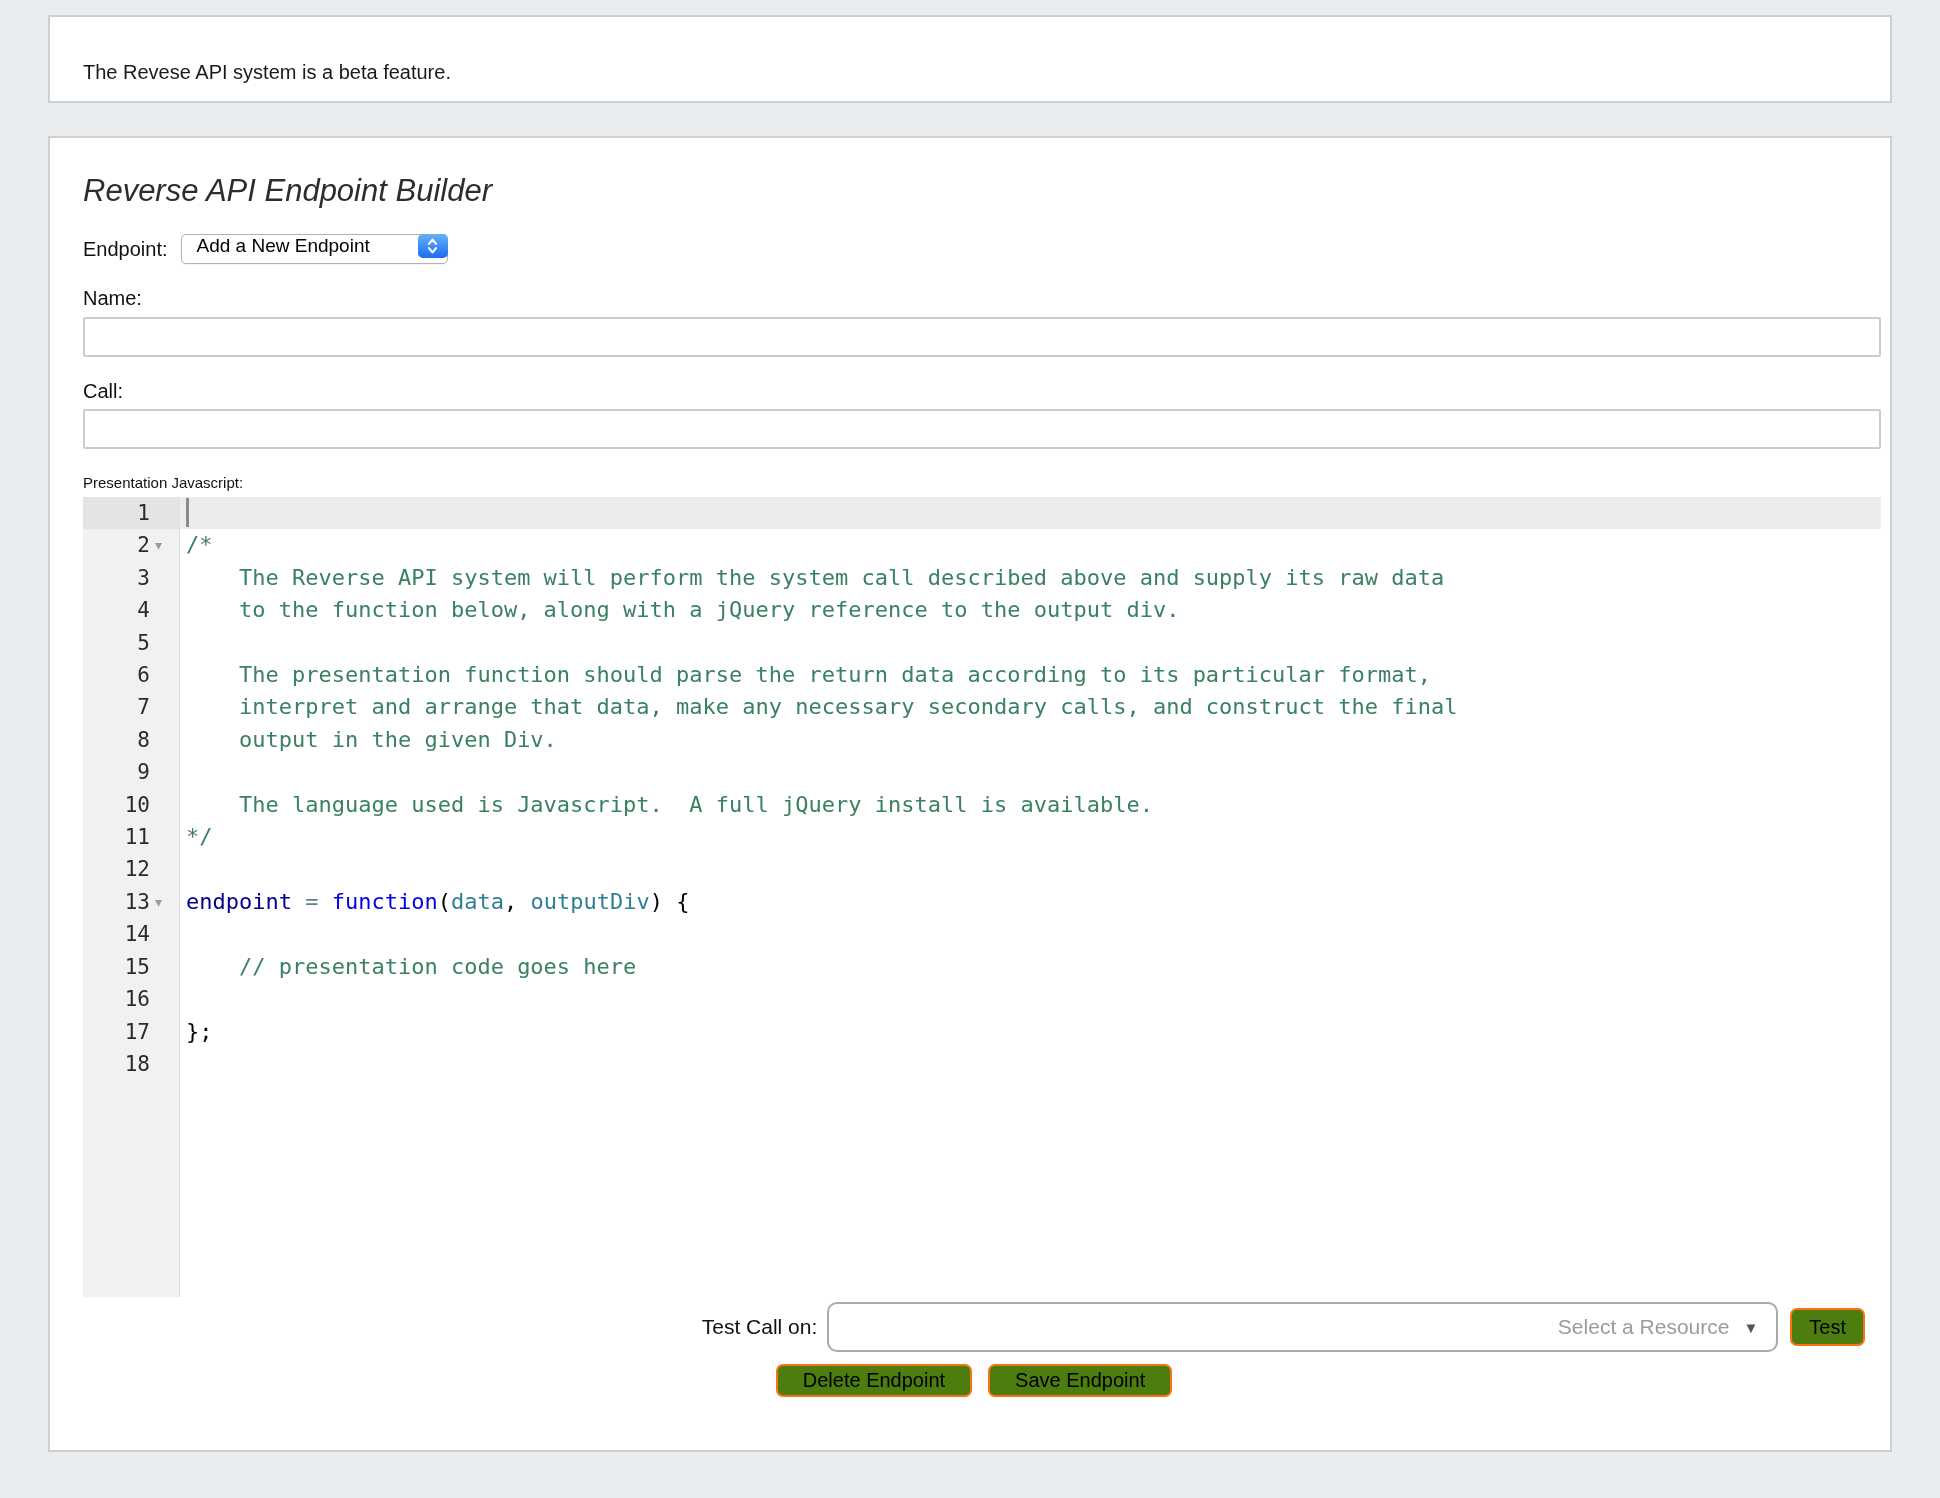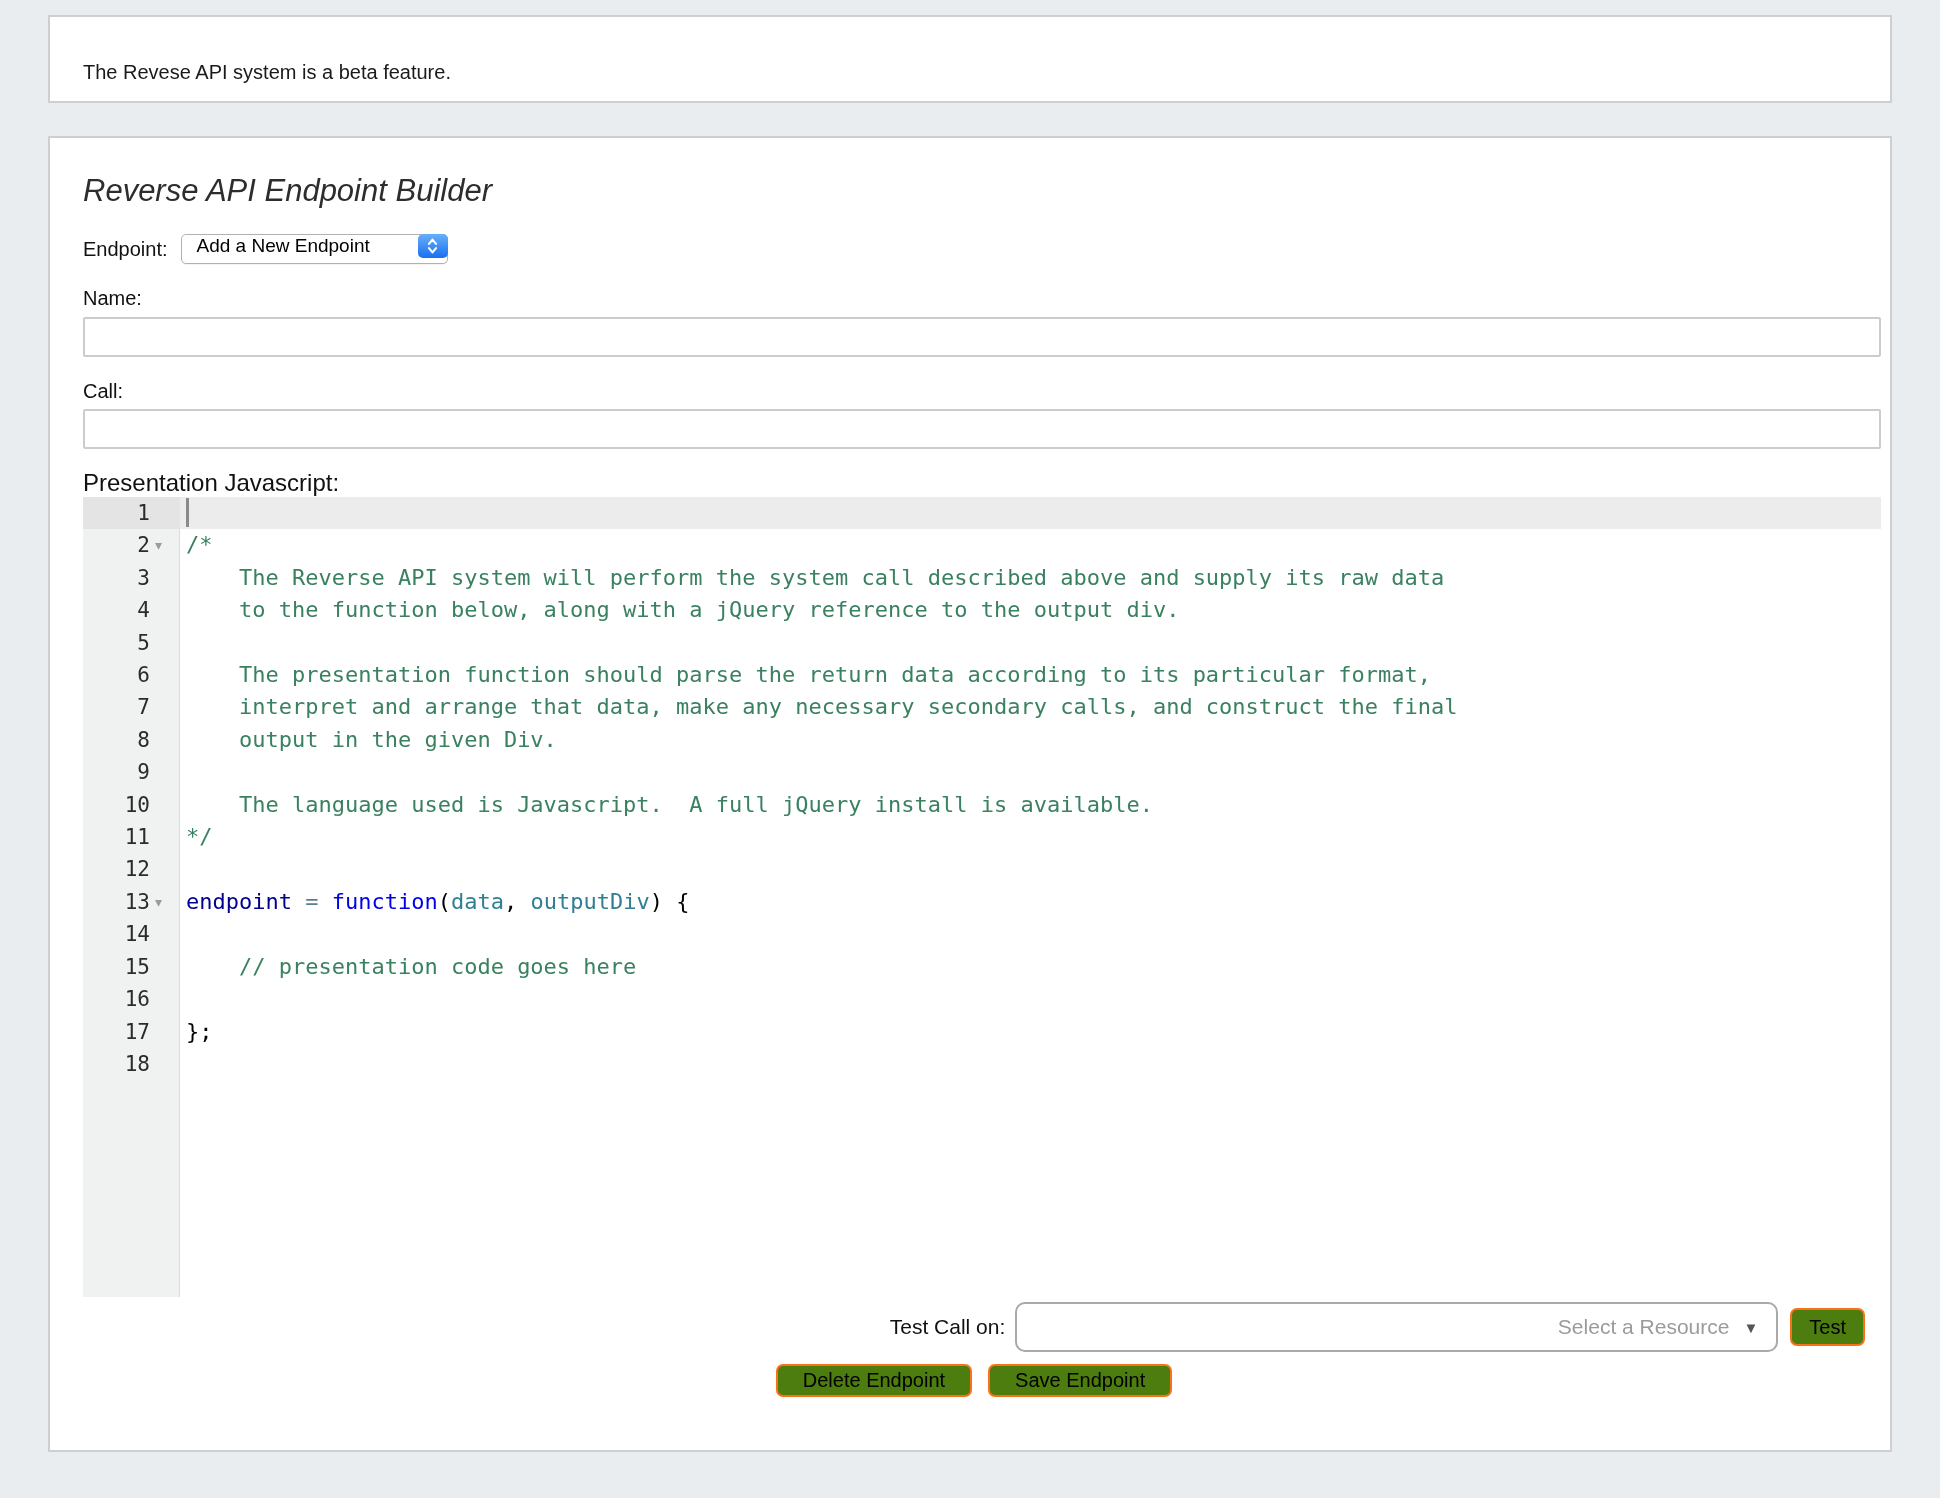--- a/index.html
+++ b/index.html
@@ -89,21 +89,21 @@
     border: 2px solid #ccc;
     border-radius: 2px;
     background: #fff;
     font-size: 20px;
     padding: 0 10px;
     outline: none;
   }
   .text-input.call { margin-top: 6px; }
 
   
-  .editor-label { margin-top: 22px; font-size: 24px; line-height: 24px; }
+  .editor-label { margin-top: 22px; font-size: 15px; line-height: 24px; }
   .editor {
     margin-top: 2px;
     height: 800px;
     width: 100%;
     background: linear-gradient(to right, var(--gutter-bg) 0 96px, #dcdcdc 96px 97px, #ffffff 97px);
     font-family: "DejaVu Sans Mono", monospace;
     font-size: 22px;
     line-height: 32.4px;
     position: relative;
     overflow: hidden;
@@ -151,21 +151,21 @@
   .test-row {
     margin-top: 5px;
     margin-right: 16px;
     height: 50px;
     display: flex;
     align-items: center;
     justify-content: flex-end;
   }
   .test-row .inline-label { font-size: 21px; margin-right: 10px; }
   .resource-select {
-    width: 763px;
+    width: 951px;
     height: 50px;
     border: 2px solid #a9a9a9;
     border-radius: 10px;
     background: #fff;
     display: flex;
     align-items: center;
     justify-content: flex-end;
     gap: 14px;
     padding-right: 18px;
     cursor: default;

